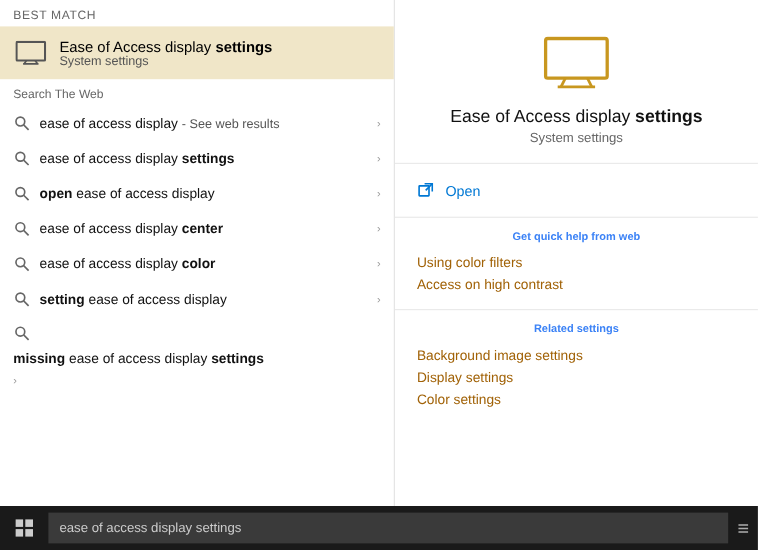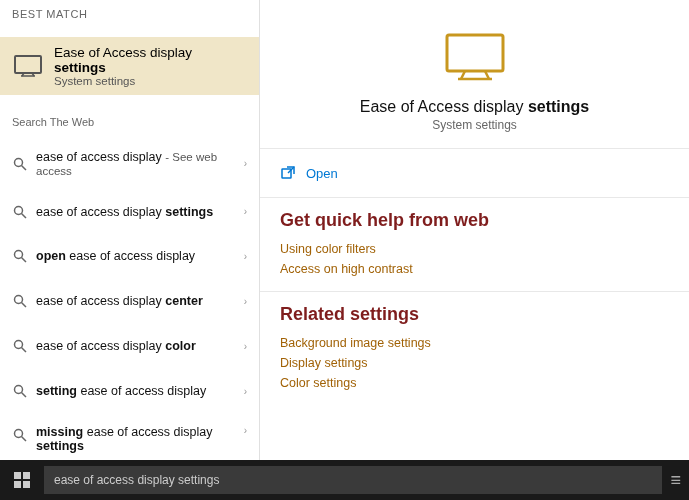--- a/index.html
+++ b/index.html
@@ -14,27 +14,26 @@
     }
 
     .main-container {
       display: flex;
       flex: 1;
       overflow: hidden;
     }
 
     
     .left-panel {
-      width: 260px;
+      width: 359px;
       background: #fff;
       display: flex;
       flex-direction: column;
       border-right: 1px solid #e0e0e0;
       flex-shrink: 0;
-      justify-content: space-between;
     }
 
     .best-match-label {
       font-size: 11px;
       color: #666;
       padding: 8px 12px 4px 12px;
       text-transform: uppercase;
       letter-spacing: 0.05em;
     }
 
@@ -116,20 +115,21 @@
       flex-shrink: 0;
     }
 
     .search-item-multiline {
       display: flex;
       align-items: flex-start;
       padding: 5px 12px;
       cursor: pointer;
       gap: 8px;
       min-height: 40px;
+      flex-direction: column;
     }
 
     .search-item-multiline .search-icon {
       margin-top: 2px;
     }
 
     .search-item-multiline .search-item-text {
       flex: 1;
     }
 
@@ -238,24 +238,25 @@
       align-items: center;
       justify-content: center;
     }
 
     .quick-help-section {
       padding: 12px 20px;
       border-bottom: 1px solid #e8e8e8;
     }
 
     .section-title {
-      font-size: 18px;
-      color: #7f1d1d;
+      font-size: 10px;
+      color: #3b82f6;
       font-weight: 600;
       margin-bottom: 8px;
+      text-align: center;
     }
 
     .help-link {
       font-size: 12.5px;
       color: #a16207;
       display: block;
       padding: 3px 0;
       cursor: pointer;
     }
 
@@ -290,21 +291,21 @@
 
     <div class="section-label">Search the web</div>
 
     <div class="search-item">
       <div class="search-icon">
         <svg width="14" height="14" viewBox="0 0 14 14">
           <circle cx="5.5" cy="5.5" r="4" fill="none" stroke="#666" stroke-width="1.5"></circle>
           <line x1="8.5" y1="8.5" x2="13" y2="13" stroke="#666" stroke-width="1.5"></line>
         </svg>
       </div>
-      <span class="search-item-text">ease of access display <span style="color:#555; font-size:11.5px;">- See web access</span></span>
+      <span class="search-item-text">ease of access display <span style="color:#555; font-size:11.5px;">- See web results</span></span>
       <span class="chevron">›</span>
     </div>
 
     <div class="search-item">
       <div class="search-icon">
         <svg width="14" height="14" viewBox="0 0 14 14">
           <circle cx="5.5" cy="5.5" r="4" fill="none" stroke="#666" stroke-width="1.5"></circle>
           <line x1="8.5" y1="8.5" x2="13" y2="13" stroke="#666" stroke-width="1.5"></line>
         </svg>
       </div>

